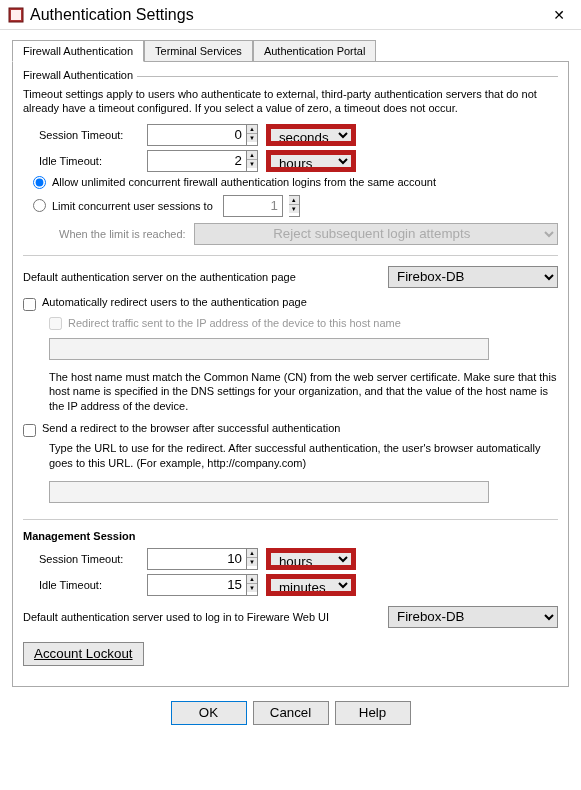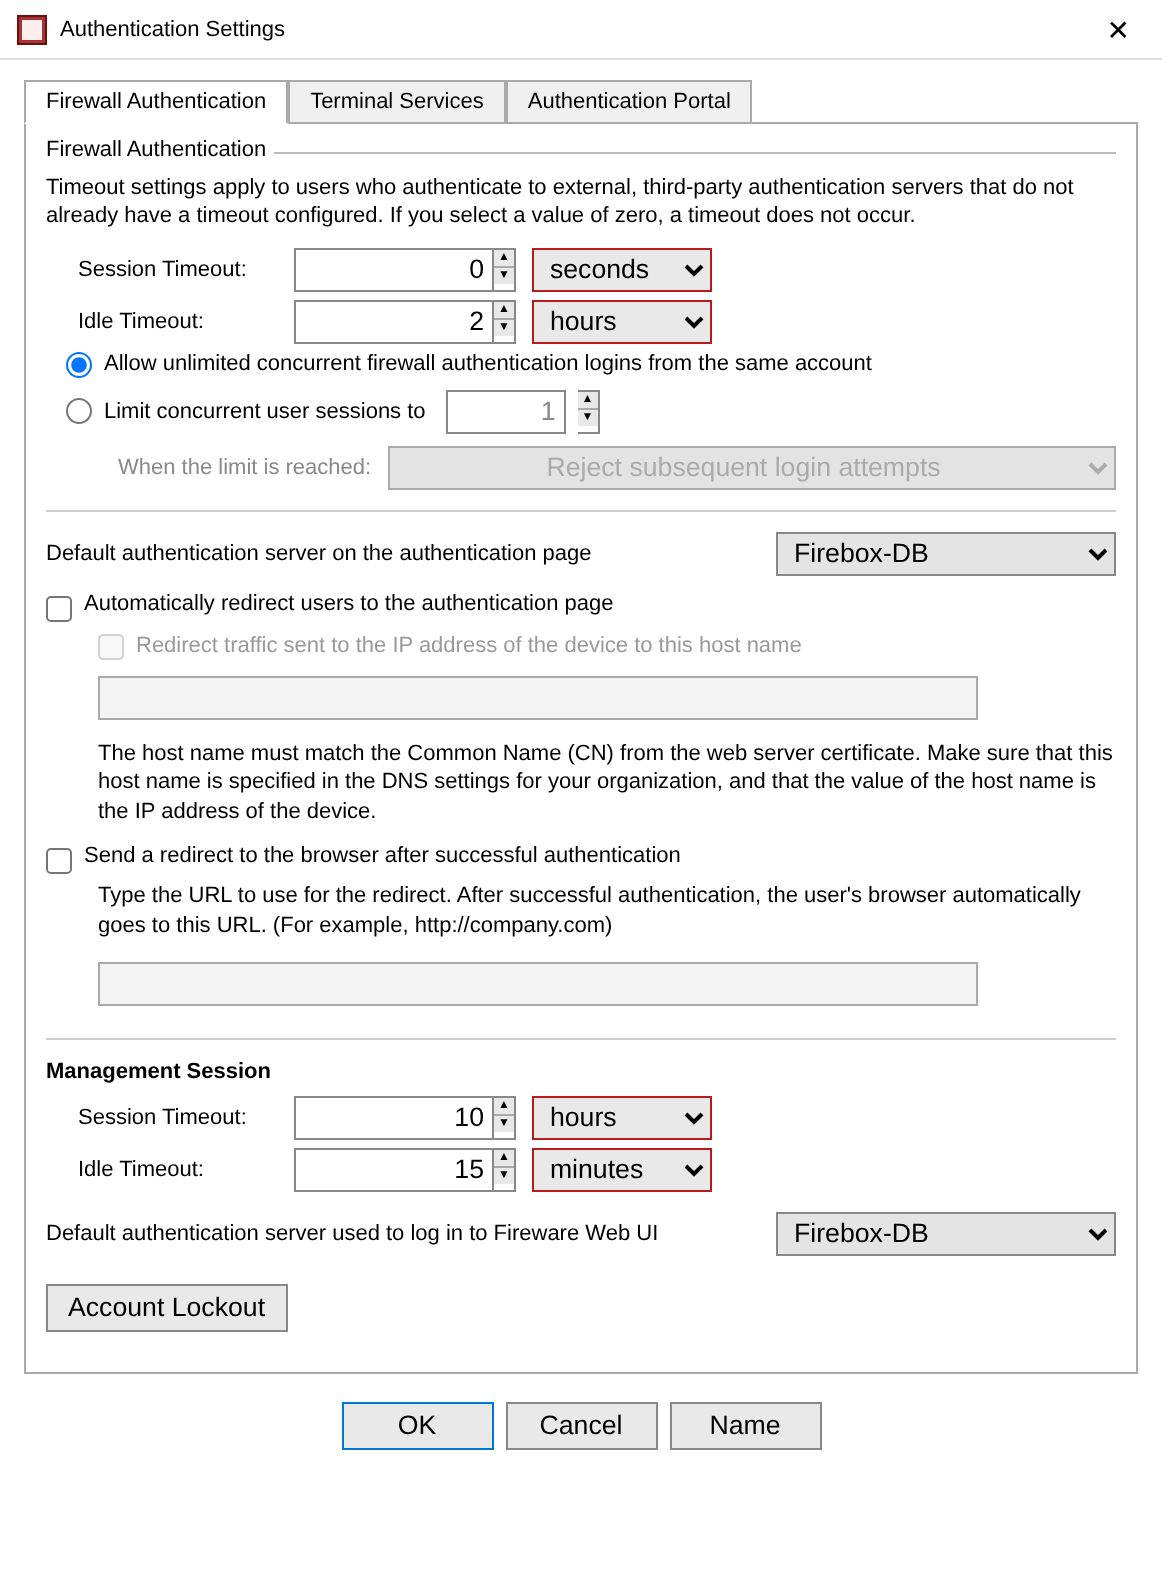--- a/index.html
+++ b/index.html
@@ -14,21 +14,21 @@
 }
 .titlebar {
   display: flex;
   align-items: center;
   height: 30px;
   padding: 0 8px;
   background: #fff;
   border-bottom: 1px solid #ddd;
 }
 .titlebar .icon { width: 16px; height: 16px; margin-right: 6px; }
-.titlebar .title { flex: 1; font-size: 11px; }
+.titlebar .title { flex: 1; font-size: 16px; }
 .titlebar .close { font-size: 14px; cursor: pointer; padding: 4px 8px; font-family: Arial; }
 .content { padding: 10px 12px 6px 12px; }
 .tabs {
   display: flex;
   margin-bottom: -1px;
 }
 .tab {
   padding: 4px 10px;
   border: 1px solid #aaa;
   background: #f0f0f0;
@@ -83,21 +83,21 @@
   font-size: 6px;
   line-height: 1;
   padding: 1px 2px;
   background: #e8e8e8;
   cursor: pointer;
 }
 .spin span:first-child { border-bottom: 1px solid #aaa; }
 select.unit {
   margin-left: 8px;
   height: 22px;
-  border: 1px solid #b91c1c;
+  border: 5px solid #b91c1c;
   background: #e9e9e9;
   width: 90px;
   padding-left: 4px;
 }
 hr.sep { border: none; border-top: 1px solid #ccc; margin: 10px 0; }
 .radio-row { display: flex; align-items: center; margin: 0 0 6px 10px; }
 .radio-row input { margin-right: 6px; }
 select.wide {
   border: 1px solid #888;
   background: #d8d8d8;
@@ -133,20 +133,21 @@
   cursor: pointer;
 }
 button.dlg.default { border: 1px solid #0078d4; }
 button.lockout {
   height: 24px;
   padding: 2px 10px;
   border: 1px solid #888;
   background: #e9e9e9;
   cursor: pointer;
   margin: 8px 0 2px 0;
+  text-decoration: underline;
 }
 .limit-num {
   width: 60px;
   height: 22px;
   border: 1px solid #888;
   text-align: right;
   padding-right: 4px;
   background: #fff;
   color: #888;
 }
@@ -281,14 +282,14 @@
 
       <button class="lockout">Account Lockout</button>
     </div>
 
   </div>
 </div>
 
 <div class="btn-row">
   <button class="dlg default">OK</button>
   <button class="dlg">Cancel</button>
-  <button class="dlg">Name</button>
+  <button class="dlg">Help</button>
 </div>
 
 </body></html>

